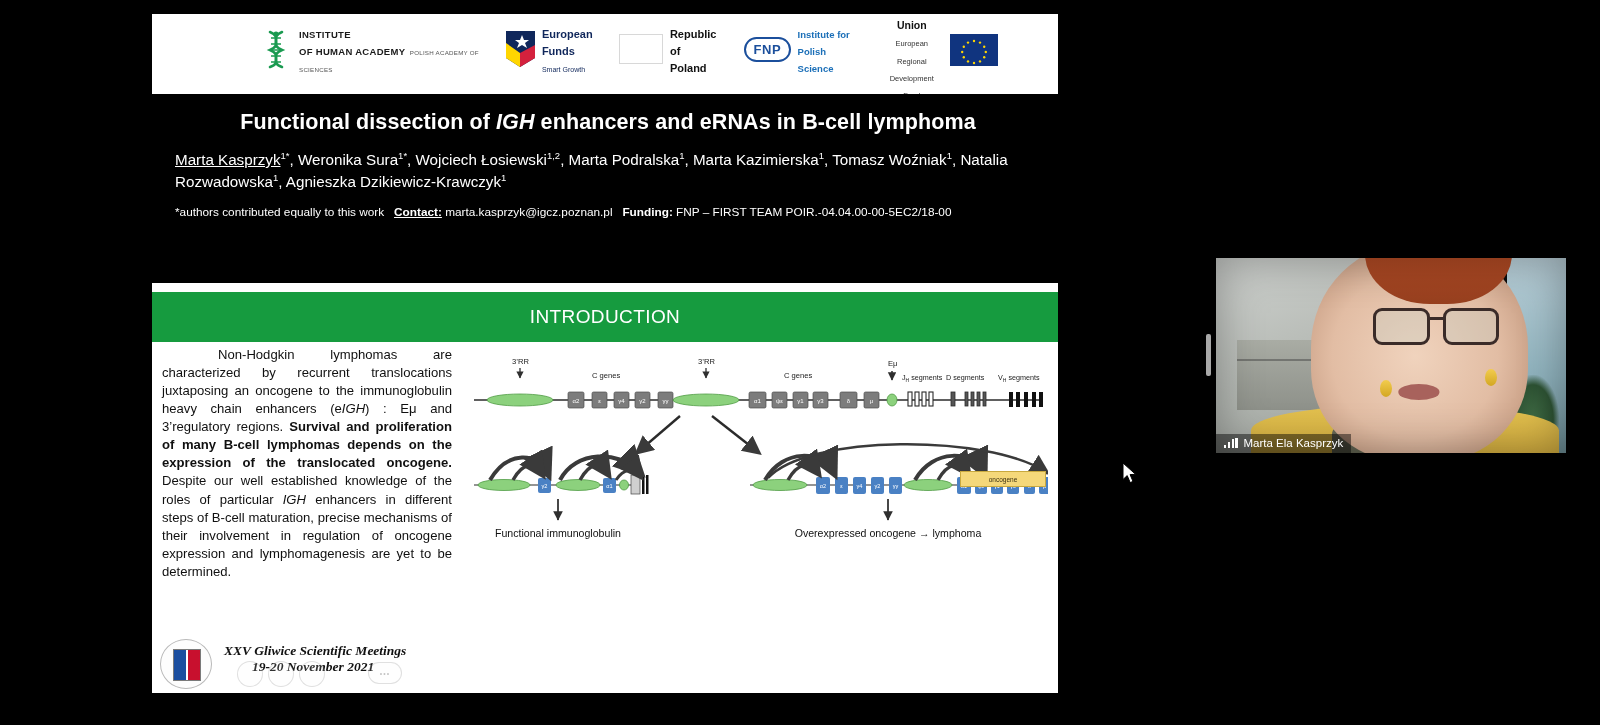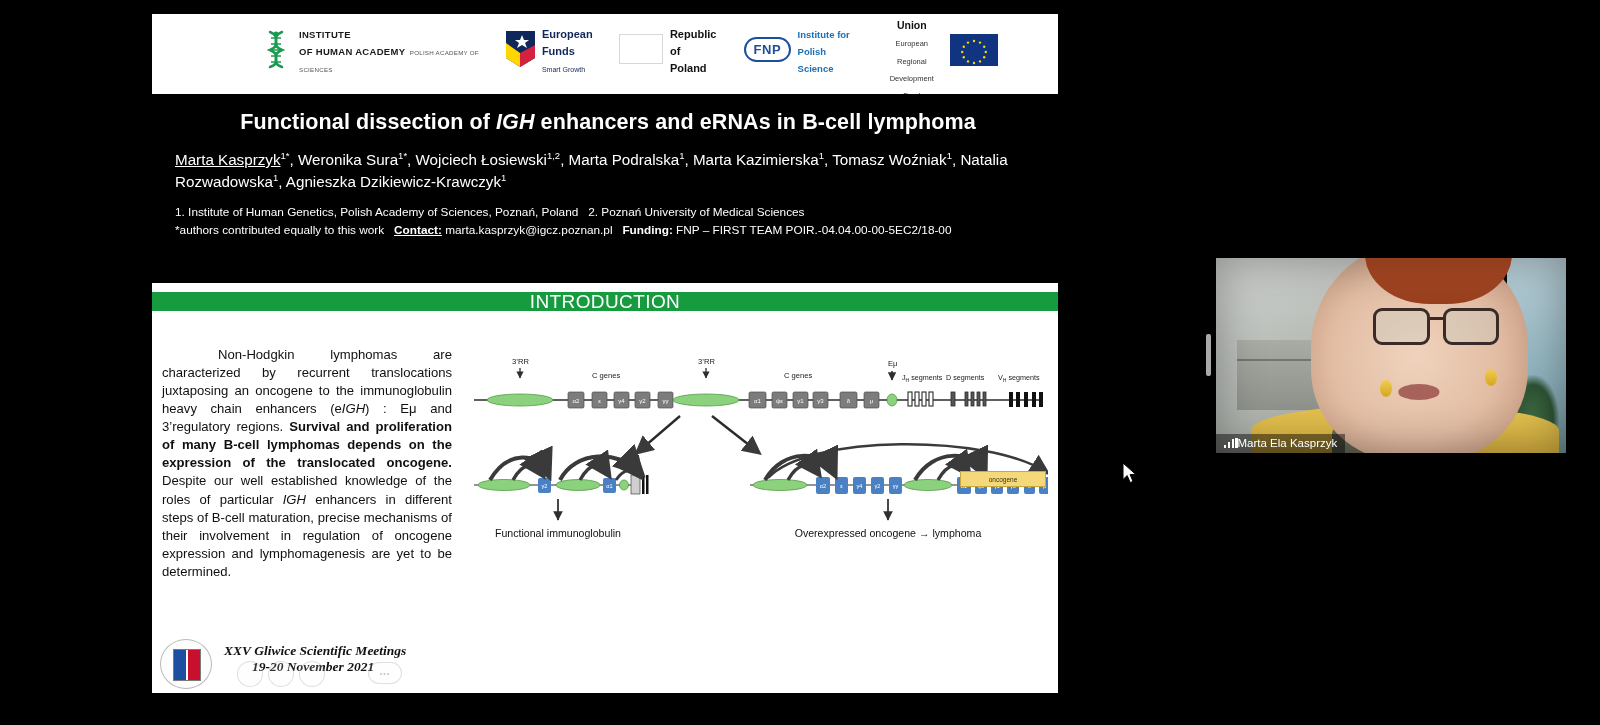--- a/index.html
+++ b/index.html
@@ -82,21 +82,21 @@
   .authors sup { font-size: 9.5px; vertical-align: super; }
   .authors .u { text-decoration: underline; }
   .affil {
     font-size: 11.8px; line-height: 1.5; padding: 12px 0 0 8px;
   }
   .affil b { font-weight: bold; }
   .affil .ul { text-decoration: underline; font-weight: bold; }
 
   
   .section-band {
-    position: absolute; left: 0; top: 278px; width: 906px; height: 19px;
+    position: absolute; left: 0; top: 278px; width: 906px; height: 50px;
     background: #169b3f; color: #fff;
     display: flex; align-items: center; justify-content: center;
     font-size: 19px; letter-spacing: .4px;
   }
 
   
   .body-area { position: absolute; left: 0; top: 312px; width: 906px; height: 330px; padding-left: 12px; }
 
   .intro-col {
     position: absolute; left: 10px; top: 20px; width: 290px;
@@ -202,21 +202,21 @@
     background: linear-gradient(180deg,#e3c14f 0%, #cfa93c 100%);
   }
   .vid-shirt {
     position: absolute; left: 33%; bottom: -6%; width: 36%; height: 26%;
     border-radius: 40% 40% 0 0;
     background: linear-gradient(180deg,#6e6f5c 0%, #585a49 100%);
   }
   .vid-vignette { position: absolute; inset: 0; box-shadow: inset 0 0 46px rgba(0,0,0,.34); }
   .name-bar {
     position: absolute; left: 0; bottom: 0; padding: 3px 8px 4px 8px;
-    display: flex; align-items: center; 
+    display: flex; align-items: center; gap: 6px;
     background: rgba(0,0,0,.45);
   }
   .name-label { font-size: 11.5px; color: #fff; }
   .sig-bars { display: flex; align-items: flex-end; gap: 1.6px; height: 10px; }
   .sig-bars i { display: block; width: 2.2px; background: #fff; }
   .sig-bars i:nth-child(1) { height: 3px; }
   .sig-bars i:nth-child(2) { height: 6px; }
   .sig-bars i:nth-child(3) { height: 9px; }
   .sig-bars i:nth-child(4) { height: 10px; }
 
@@ -319,23 +319,20 @@
     <div class="title-band">
       <div class="poster-title">
         <span>Functional dissection of </span><i>IGH</i><span> enhancers and eRNAs in B-cell lymphoma</span>
       </div>
 
       <div class="authors">
         <span class="u">Marta Kasprzyk</span><sup>1*</sup><span>, Weronika Sura</span><sup>1*</sup><span>, Wojciech Łosiewski</span><sup>1,2</sup><span>, Marta Podralska</span><sup>1</sup><span>, Marta Kazimierska</span><sup>1</sup><span>, Tomasz Woźniak</span><sup>1</sup><span>, Natalia Rozwadowska</span><sup>1</sup><span>, Agnieszka Dzikiewicz-Krawczyk</span><sup>1</sup>
       </div>
 
       <div class="affil">
-        <div>
-          <span>1. Institute of Human Genetics, Polish Academy of Sciences, Poznań, Poland</span>&nbsp;&nbsp;&nbsp;<span>2. Poznań University of Medical Sciences</span>
-        </div>
         <div>
           <span>*authors contributed equally to this work</span>&nbsp;&nbsp;
           <span class="ul">Contact:</span>
           <span>marta.kasprzyk@igcz.poznan.pl</span>&nbsp;&nbsp;
           <b>Funding:</b>
           <span>FNP – FIRST TEAM POIR.-04.04.00-00-5EC2/18-00</span>
         </div>
       </div>
     </div>
 

